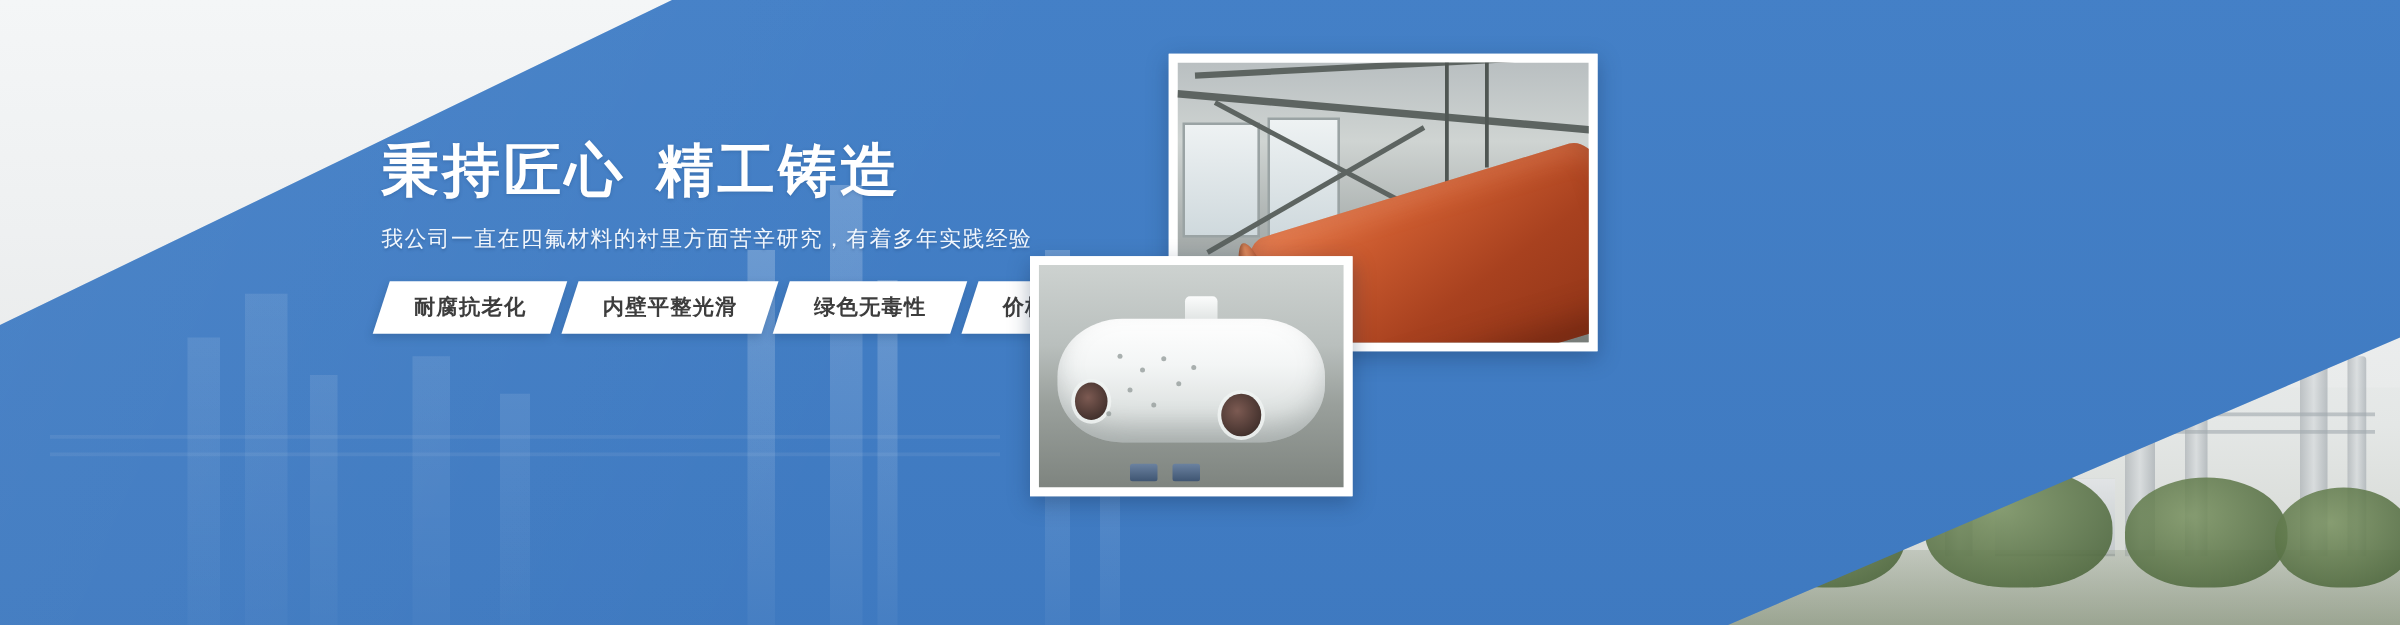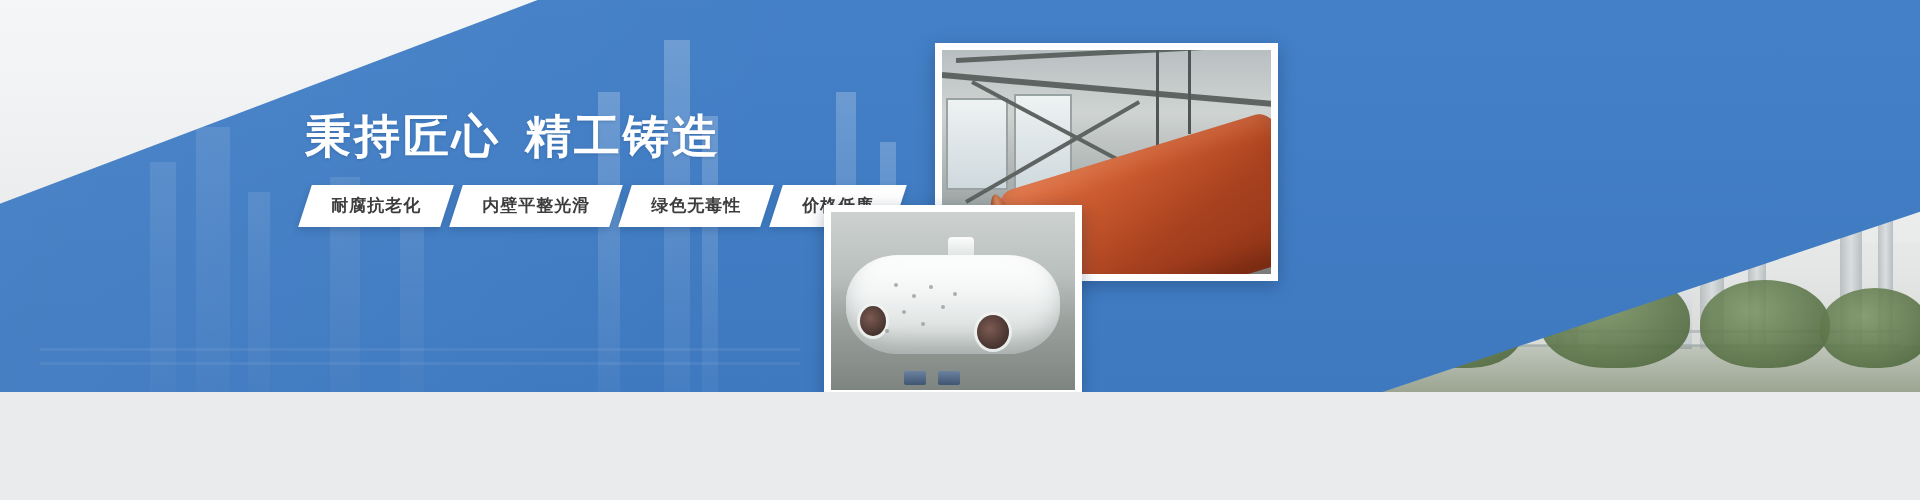--- a/index.html
+++ b/index.html
@@ -5,21 +5,21 @@
   * { margin:0; padding:0; box-sizing:border-box; }
   html,body { width:1920px; height:500px; overflow:hidden; }
   body {
     font-family:"Liberation Sans","DejaVu Sans",sans-serif;
     background:#e9ebec;
   }
 
   #banner {
     position:relative;
     width:1920px;
-    height:392px;
+    height:500px;
     overflow:hidden;
     background:#4d7c0f;
   }
 
   
   .bg-photo {
     position:absolute; inset:0;
     background:
       linear-gradient(to bottom,#f2f4f5 0%,#eceeef 40%,#e4e7e6 68%,#dcdfdc 80%,#d2d6d0 100%);
   }
@@ -288,20 +288,21 @@
     <div class="ghost-tower" style="left:330px;width:30px;height:215px;"></div>
     <div class="ghost-tower" style="left:400px;width:24px;height:185px;"></div>
     <div class="ghost" style="left:40px;top:348px;width:760px;height:3px;"></div>
     <div class="ghost" style="left:40px;top:362px;width:760px;height:3px;"></div>
     <div class="pan-shade"></div>
   </div>
 
   <div class="copy">
     <div class="title"><span>秉持匠心</span><span class="gap"></span><span>精工铸造</span></div>
 
+    <div class="subtitle">我公司一直在四氟材料的衬里方面苦辛研究，有着多年实践经验</div>
 
     <div class="tags">
       <div class="tag"><span>耐腐抗老化</span></div>
       <div class="tag"><span>内壁平整光滑</span></div>
       <div class="tag"><span>绿色无毒性</span></div>
       <div class="tag"><span>价格低廉</span></div>
     </div>
   </div>
 
   <div class="photo photo-top">

